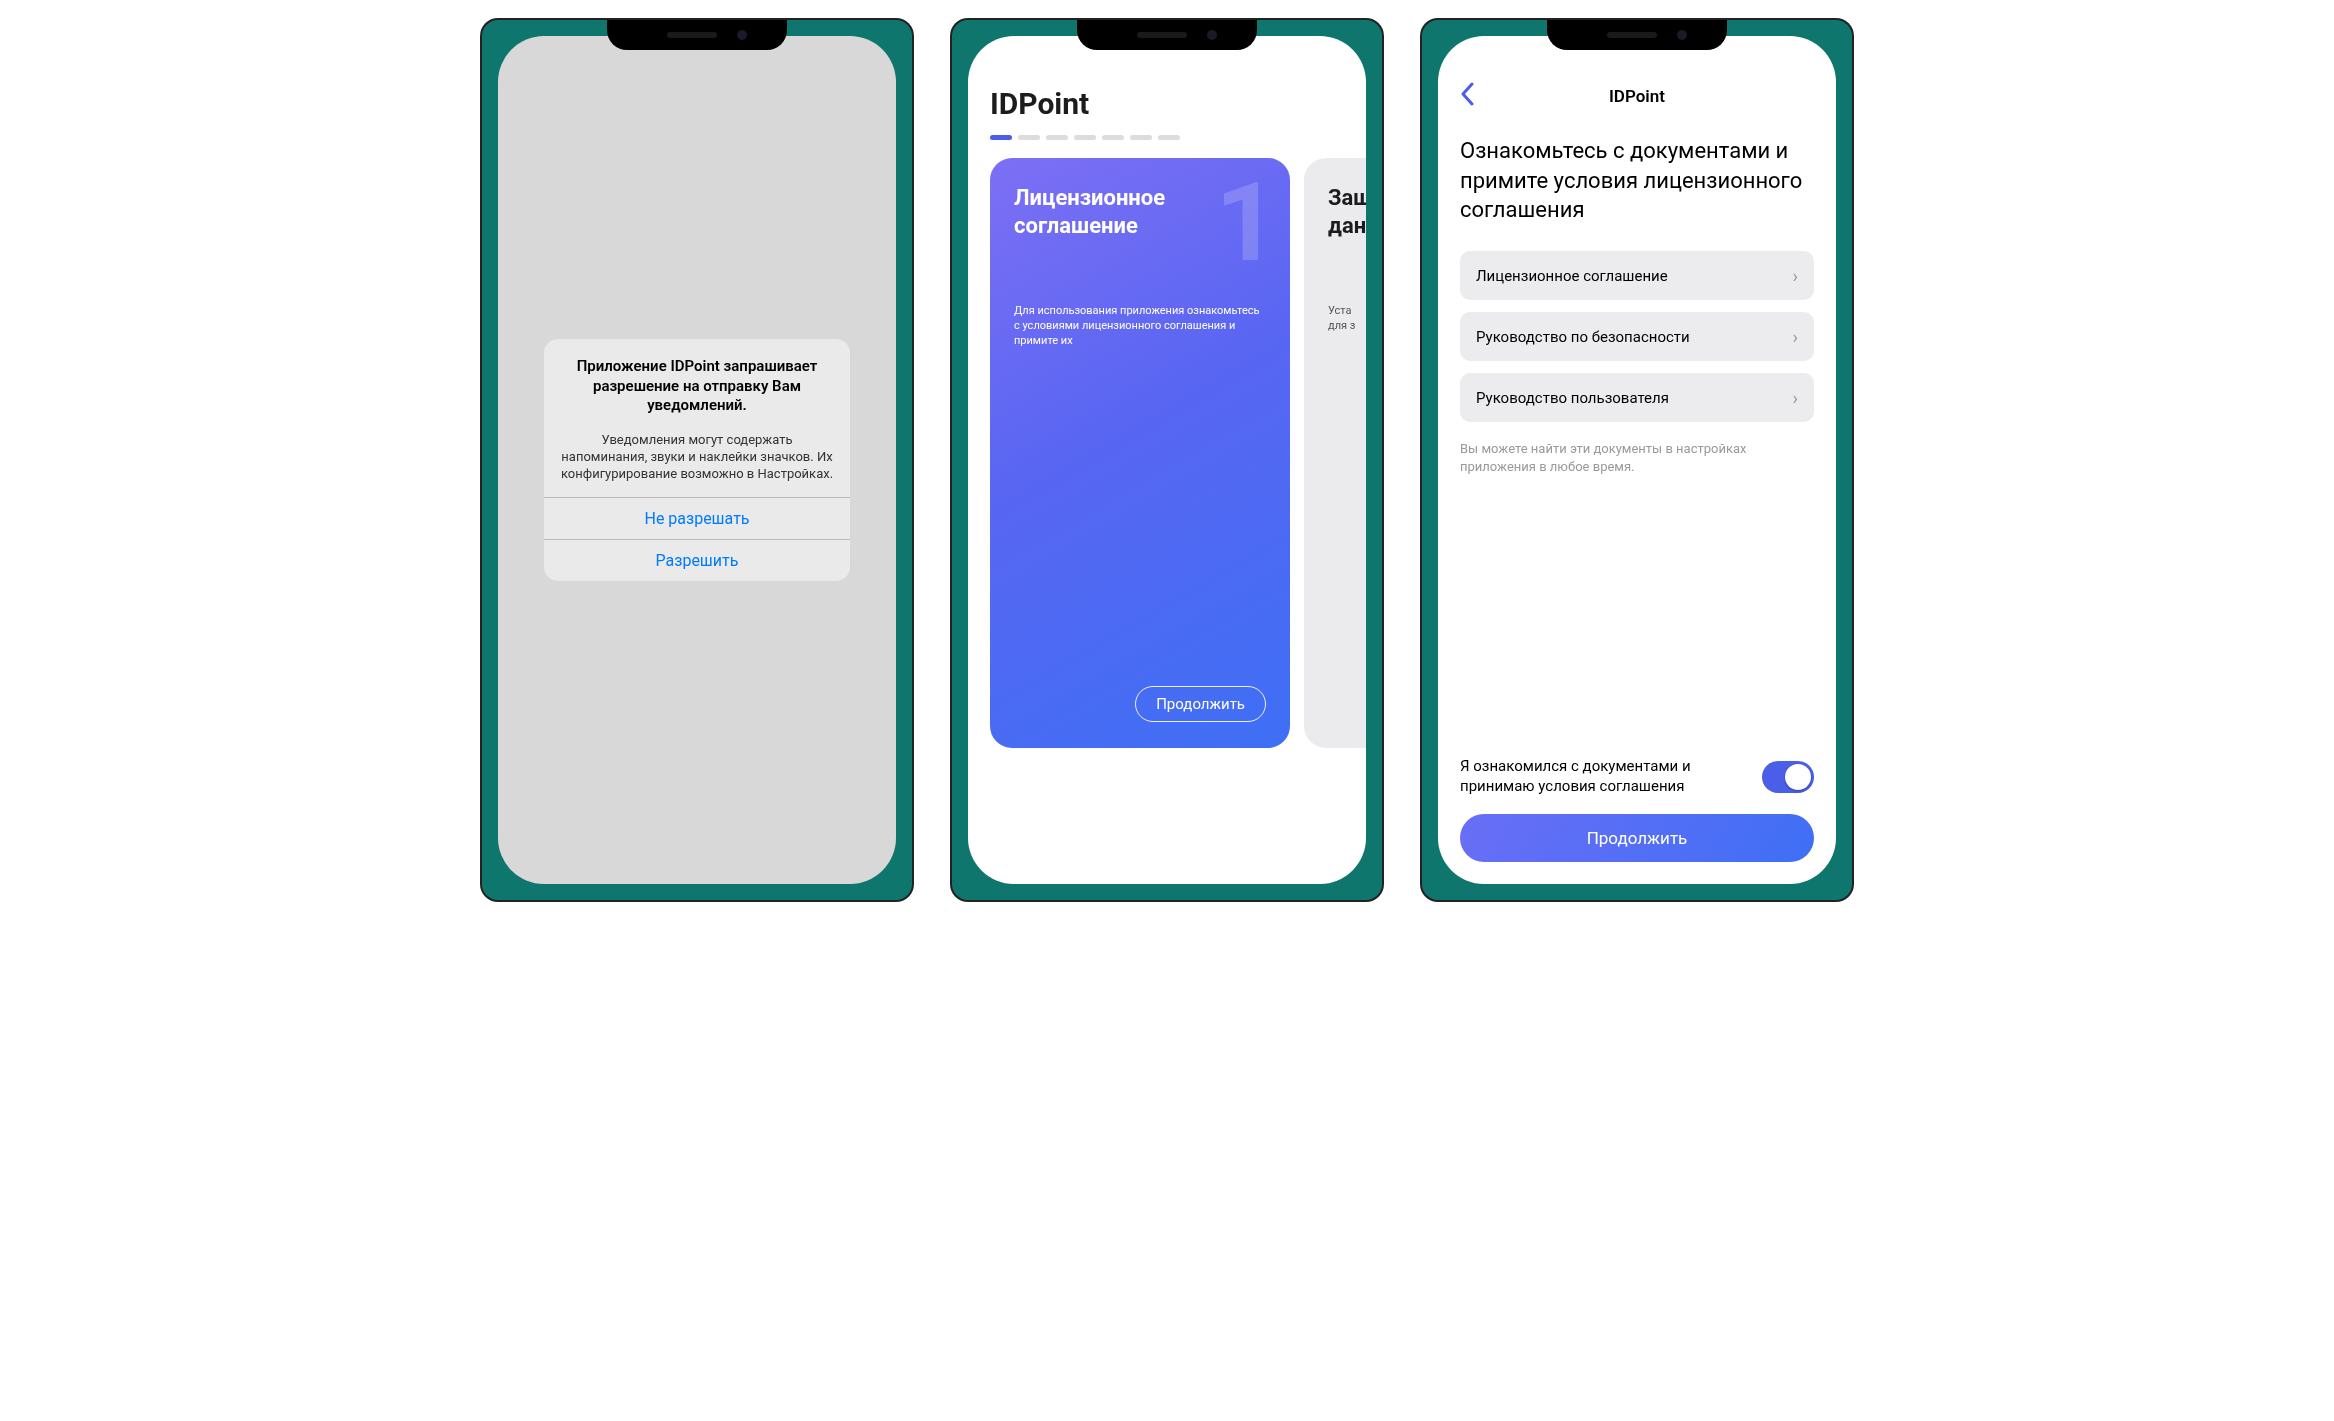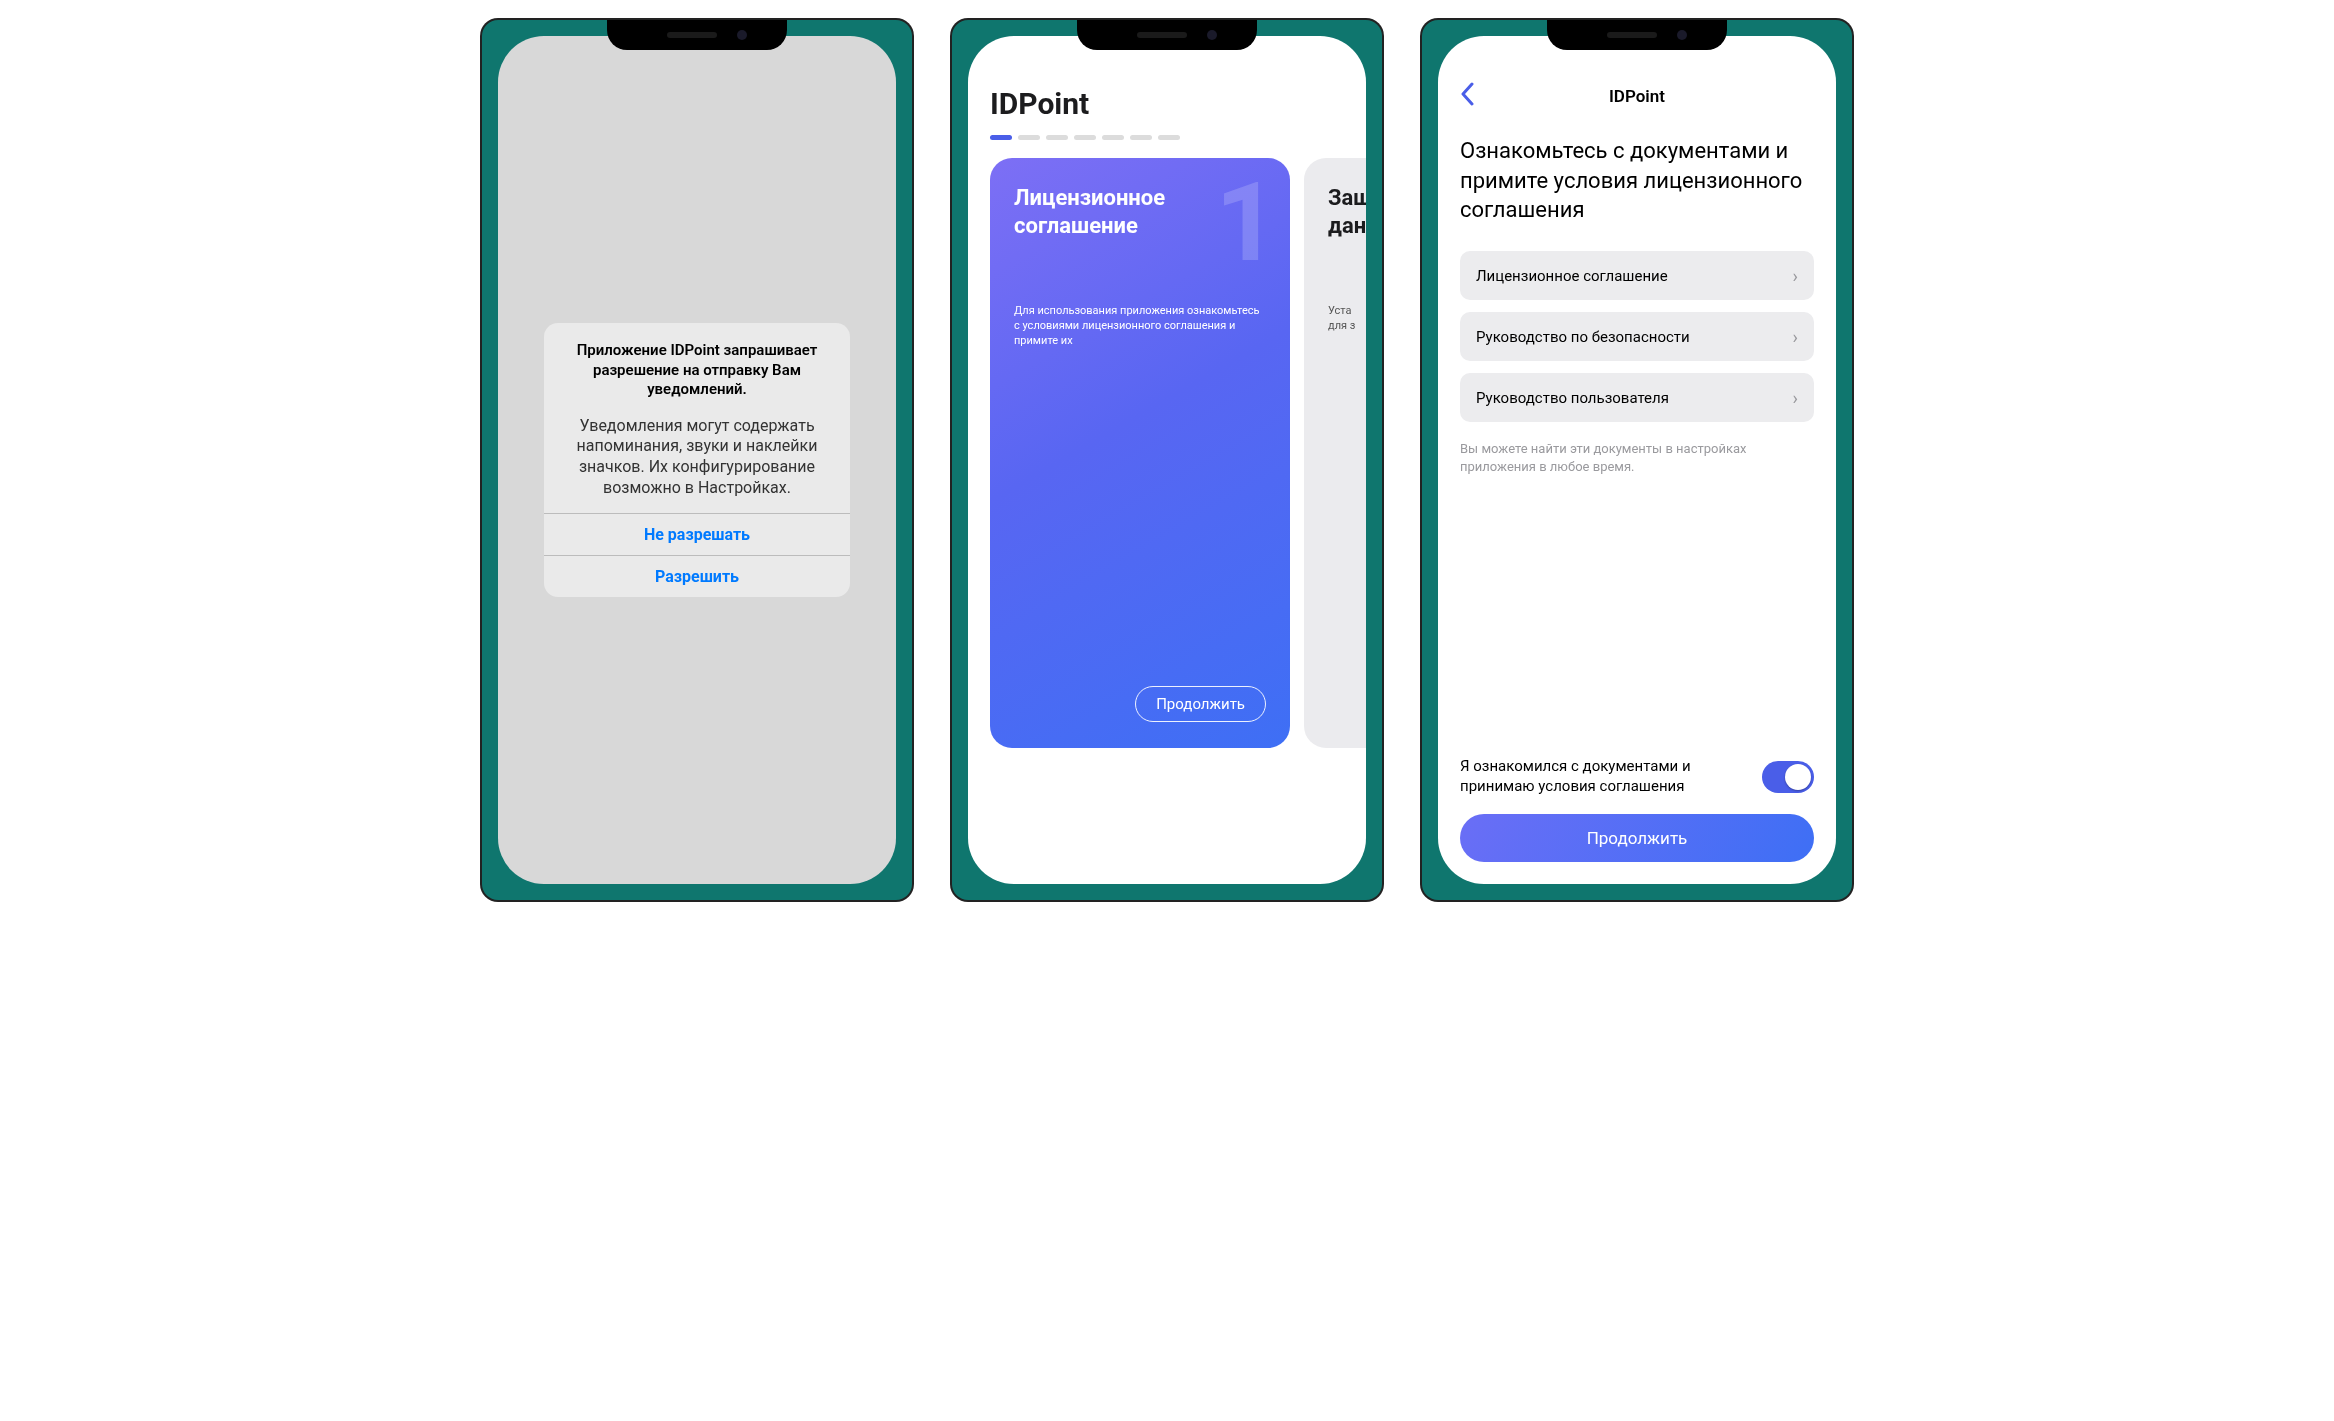--- a/index.html
+++ b/index.html
@@ -62,28 +62,27 @@
   .screen1 { background: #d8d8d8; display:flex; align-items:center; justify-content:center; }
   .alert {
     width: 306px;
     background: #eaeaea;
     border-radius: 14px;
     overflow: hidden;
     text-align: center;
   }
   .alert-body { padding: 18px 16px 14px; }
   .alert-title { font-size: 15px; font-weight: 600; line-height: 1.3; color:#000; }
-  .alert-msg { font-size: 16px; color:#333; margin-top:16px; line-height:1.3; }
+  .alert-msg { font-size: 13px; color:#333; margin-top:16px; line-height:1.3; }
   .alert-btn {
     border-top: 1px solid #bcbcbc;
     padding: 11px 16px;
     font-size: 16px;
     color: #007aff;
     cursor: pointer;
-    font-weight: bold;
   }
 
   
   .screen2 { background:#fff; padding: 50px 0 0 22px; }
   .app-title { font-size: 30px; font-weight: 700; color:#1c1c1e; margin-bottom: 14px; padding-right:22px;}
   .dots { display:flex; gap:6px; margin-bottom:18px; }
   .dot { width:22px; height:5px; border-radius:3px; background:#dcdcdc; }
   .dot.active { background:#4a5ee8; }
   .cards-row { display:flex; gap:14px; }
   .card {

